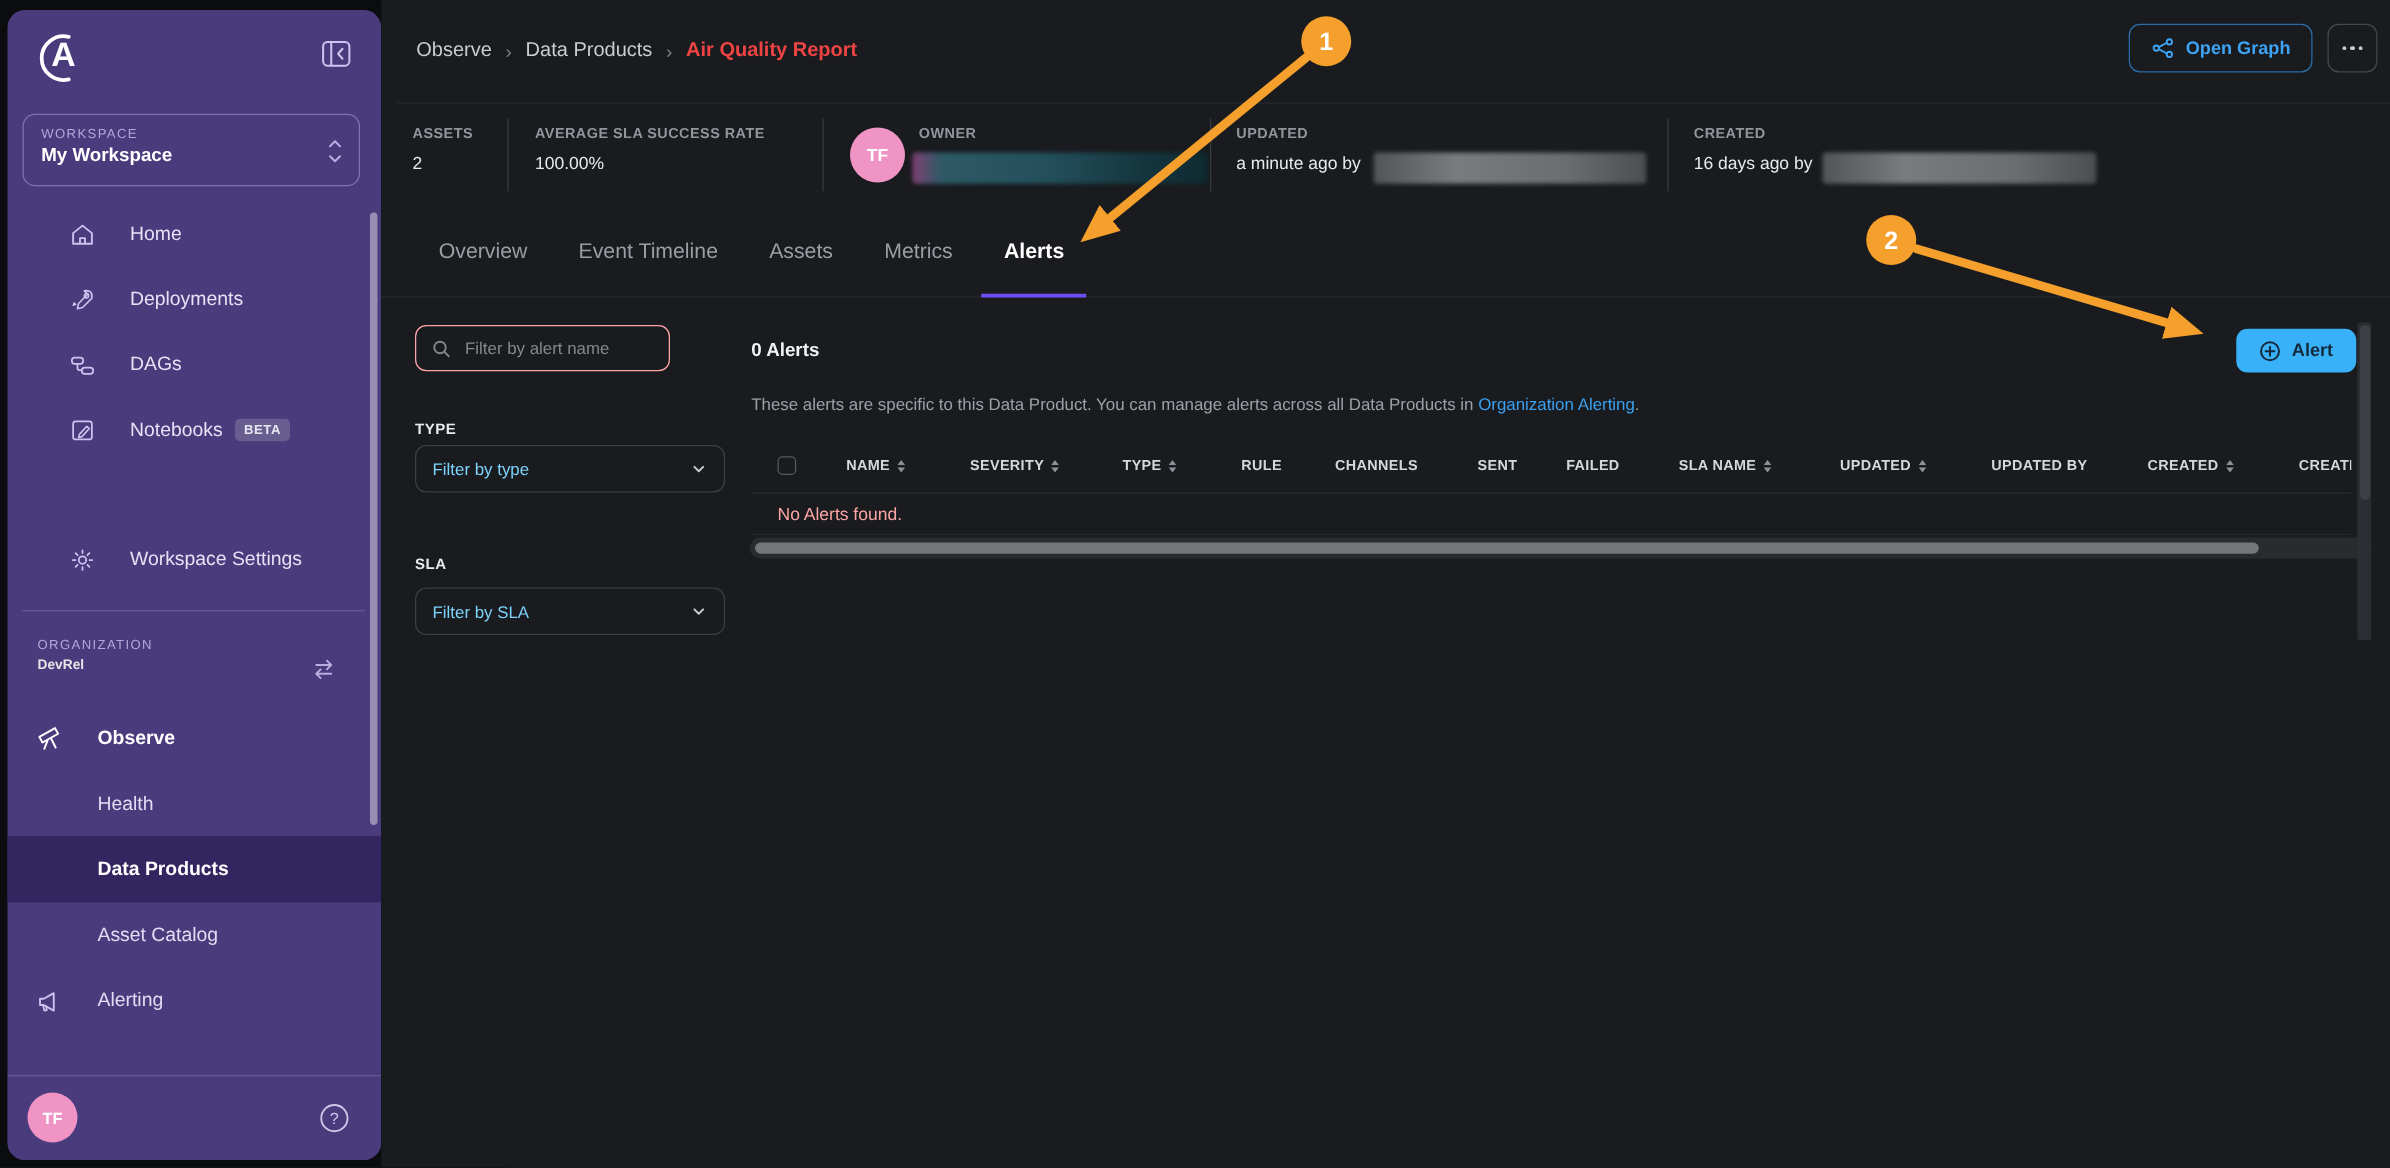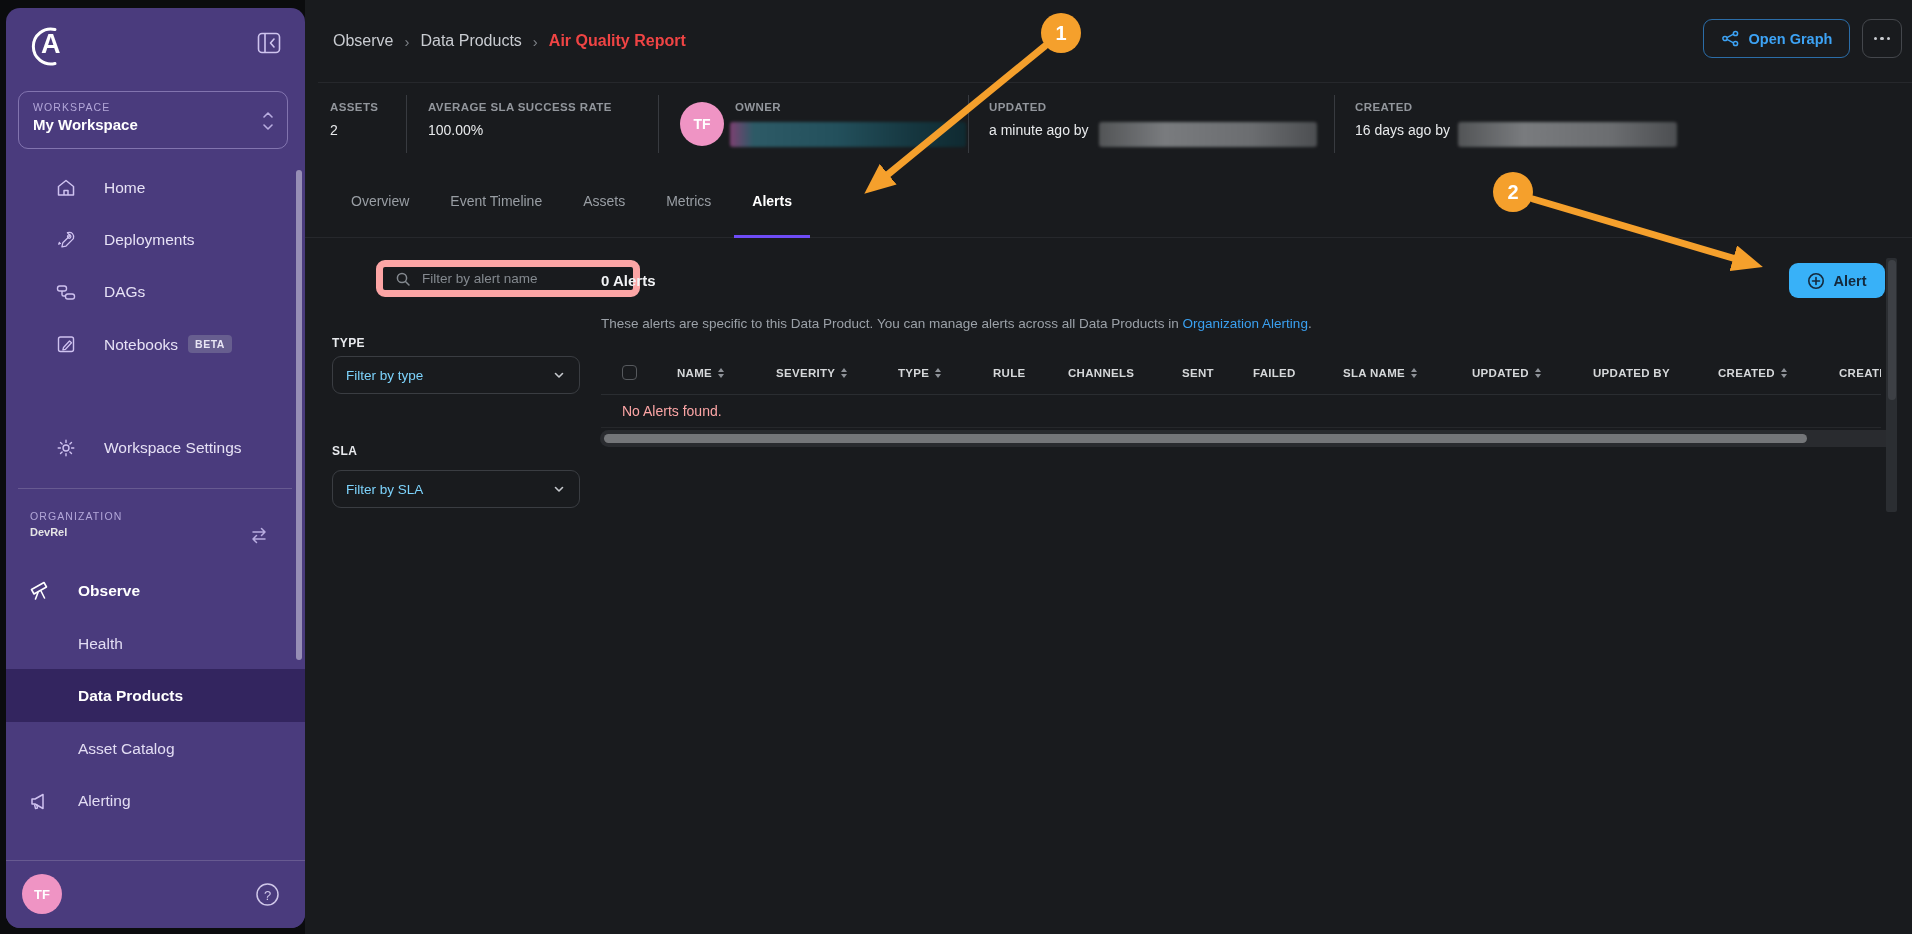--- a/index.html
+++ b/index.html
@@ -65,26 +65,26 @@
   .blurbar{position:absolute;top:39px;height:25px;border-radius:3px;filter:blur(1.6px);}
   .blur-owner{left:425px;width:236px;
     background:linear-gradient(90deg,#7C4071 0%,#2D5A66 10%,#23505C 45%,#15363F 78%,#0F2A31 100%);}
   .blur-grey1{left:794px;width:218px;
     background:linear-gradient(90deg,#525456 0%,#797B7E 30%,#6B6D70 70%,#4C4E51 100%);}
   .blur-grey2{left:1153px;width:219px;
     background:linear-gradient(90deg,#525456 0%,#797B7E 30%,#6B6D70 70%,#4C4E51 100%);}
   
   .tabs{position:absolute;left:0;top:167px;right:0;height:71px;border-bottom:1px solid #26282C;
     display:flex;align-items:stretch;padding-left:28px;gap:5px;box-sizing:border-box;}
-  .tab{display:flex;align-items:center;padding:0 18px;font-size:14px;color:#999EA4;cursor:pointer;
+  .tab{display:flex;align-items:center;padding:0 18px;font-size:17px;color:#999EA4;cursor:pointer;
     border-bottom:3px solid transparent;margin-bottom:-1px;}
   .tab.active{color:#FFFFFF;font-weight:700;border-bottom-color:#6E4CF7;}
   
-  .search-box{position:absolute;left:27px;top:260px;width:264px;height:37px;border:7px solid #fca5a5;
-    border-radius:9px;box-sizing:border-box;display:flex;align-items:center;padding:0 12px;gap:9px;margin-left:44px;}
+  .search-box{position:absolute;left:27px;top:260px;width:204px;height:37px;border:1px solid #fca5a5;
+    border-radius:9px;box-sizing:border-box;display:flex;align-items:center;padding:0 12px;gap:9px;}
   .search-box input{flex:1;background:transparent;border:none;outline:none;color:#D7DADD;
     font-size:13.5px;font-family:inherit;}
   .search-box input::placeholder{color:#84898F;}
   .filter-label{position:absolute;left:27px;font-size:12px;font-weight:700;letter-spacing:.4px;color:#E8EAED;}
   .select{position:absolute;left:27px;width:248px;height:38px;border:1px solid #3A3D42;border-radius:9px;
     box-sizing:border-box;display:flex;align-items:center;justify-content:space-between;
     padding:0 13px;cursor:pointer;}
   .select .ph{font-size:13.5px;color:#7dd3fc;}
   
   .alerts-title{position:absolute;left:296px;top:272px;font-size:15px;font-weight:700;color:#F2F3F5;}

